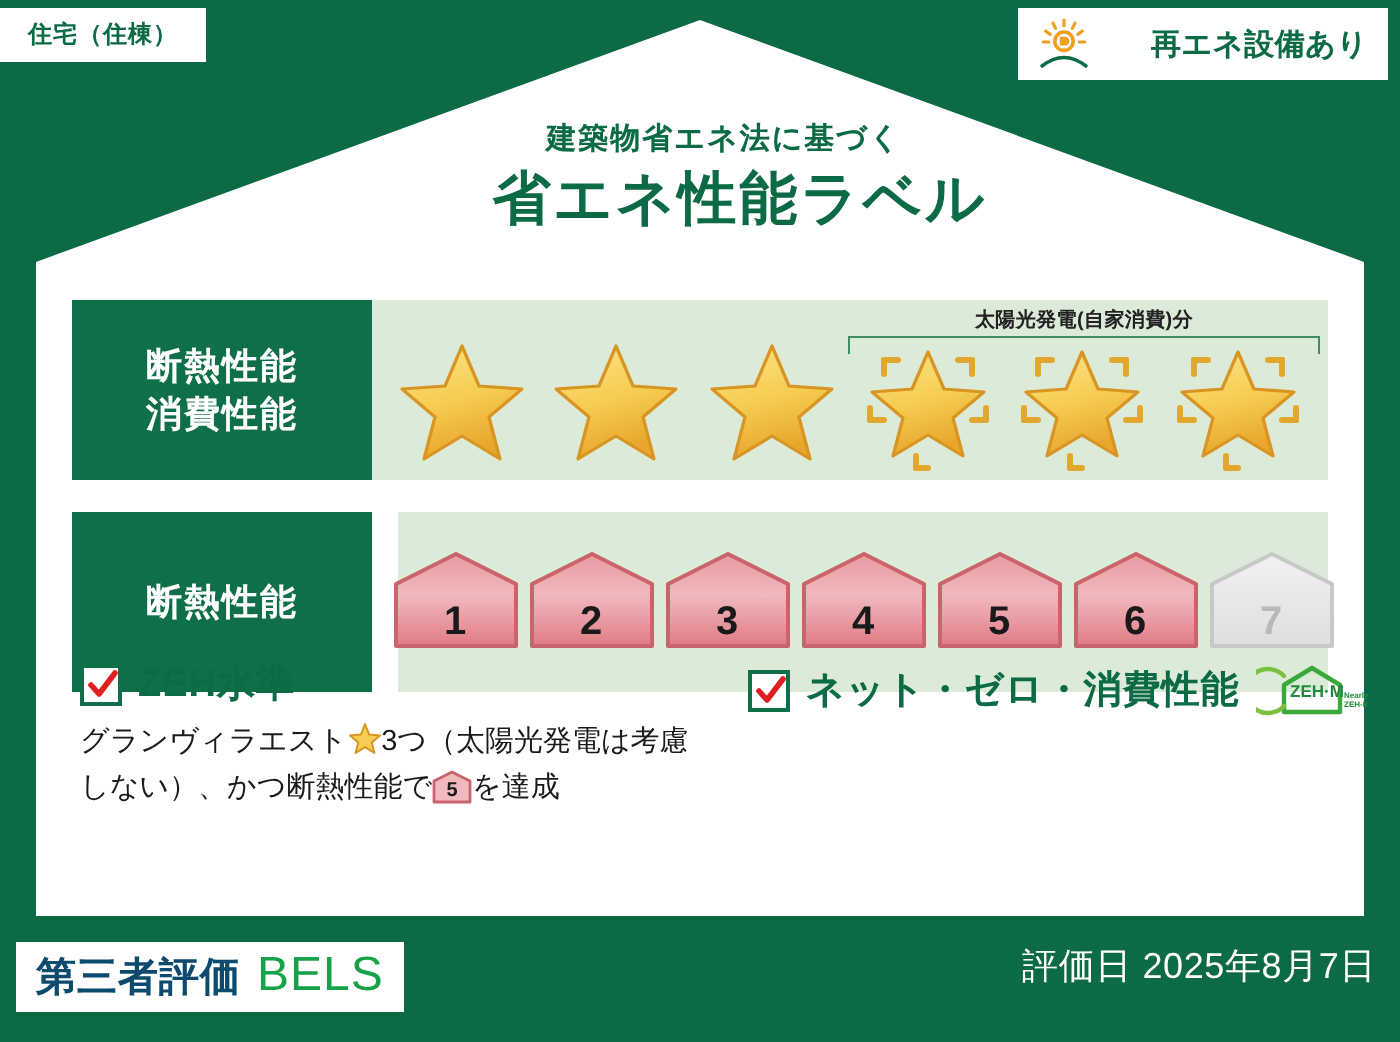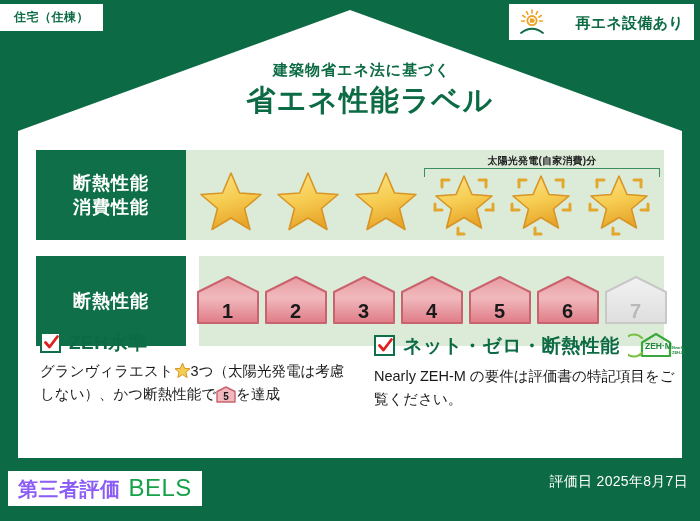--- a/index.html
+++ b/index.html
@@ -245,21 +245,21 @@
   }
   .bels-box {
     background: #ffffff;
     padding: 5px 10px 6px 10px;
     display: flex;
     align-items: baseline;
     gap: 8px;
     line-height: 1;
   }
   .bels-box .third {
-    color: #8b5cf6;
+    color: #0c4a6e;
     font-size: 20px;
     font-weight: bold;
     letter-spacing: 0.5px;
   }
   .bels-box .bels {
     color: #17a24a;
     font-size: 24px;
     font-weight: normal;
     letter-spacing: 0.5px;
     font-family: "Liberation Sans", sans-serif;
@@ -269,21 +269,21 @@
     font-size: 14px;
     letter-spacing: 0.5px;
     line-height: 1;
   }
   .footer-right {
     position: absolute;
     right: 12px; top: 10px;
     text-align: right;
     color: #ffffff;
   }
-  .eval-date { font-size: 14px; line-height: 1.2; letter-spacing: 0.3px; }
+  .eval-date { font-size: 18px; line-height: 1.2; letter-spacing: 0.3px; }
   .eval-id { font-size: 10px; line-height: 1.3; letter-spacing: 0.3px; margin-top: 2px; }
 </style>
 </head>
 <body>
 
 <div class="label-root">
 
   <div class="house-body"></div>
 
   <div class="tag-housing">住宅（住棟）</div>
@@ -503,32 +503,31 @@
             </svg><b>5</b></span><span>を達成</span></div>
     </div>
 
     <div class="note-col right">
       <div class="note-head">
         <span class="check-box">
           <svg viewBox="0 0 17 17" xmlns="http://www.w3.org/2000/svg">
             <path d="M2.5 8.5 L6.5 13 L14.5 2.5" fill="none" stroke="#e02020" stroke-width="2.8" stroke-linecap="round" stroke-linejoin="round"></path>
           </svg>
         </span>
-        <span class="note-title">ネット・ゼロ・断熱性能</span>
+        <span class="note-title">ネット・ゼロ・消費性能</span>
         <span class="zehm-logo">
           <svg viewBox="0 0 56 26" xmlns="http://www.w3.org/2000/svg">
             <path d="M28 2 L42 10.5 L42 24 L14 24 L14 10.5 Z" fill="none" stroke="#3aa83a" stroke-width="2.2" stroke-linejoin="round"></path>
             <path d="M14 6 A11 11 0 1 0 14 21" fill="none" stroke="#7bc043" stroke-width="2.2" stroke-linecap="round"></path>
             <text x="17" y="16.5" font-family="Liberation Sans, sans-serif" font-size="8.5" font-weight="bold" fill="#1f8a3c">ZEH·M</text>
             <text x="44" y="17" font-family="Liberation Sans, sans-serif" font-size="4" font-weight="bold" fill="#1f8a3c">Nearly</text>
             <text x="44" y="21.5" font-family="Liberation Sans, sans-serif" font-size="4" font-weight="bold" fill="#1f8a3c">ZEH-M</text>
           </svg>
         </span>
       </div>
-      <div class="note-body">Nearly ZEH-M の要件は評価書の特記項目をご覧ください。</div>
     </div>
   </div>
 
   <div class="footer">
     <div class="footer-left">
       <div class="bels-box">
         <span class="third">第三者評価</span>
         <span class="bels">BELS</span>
       </div>
     </div>

